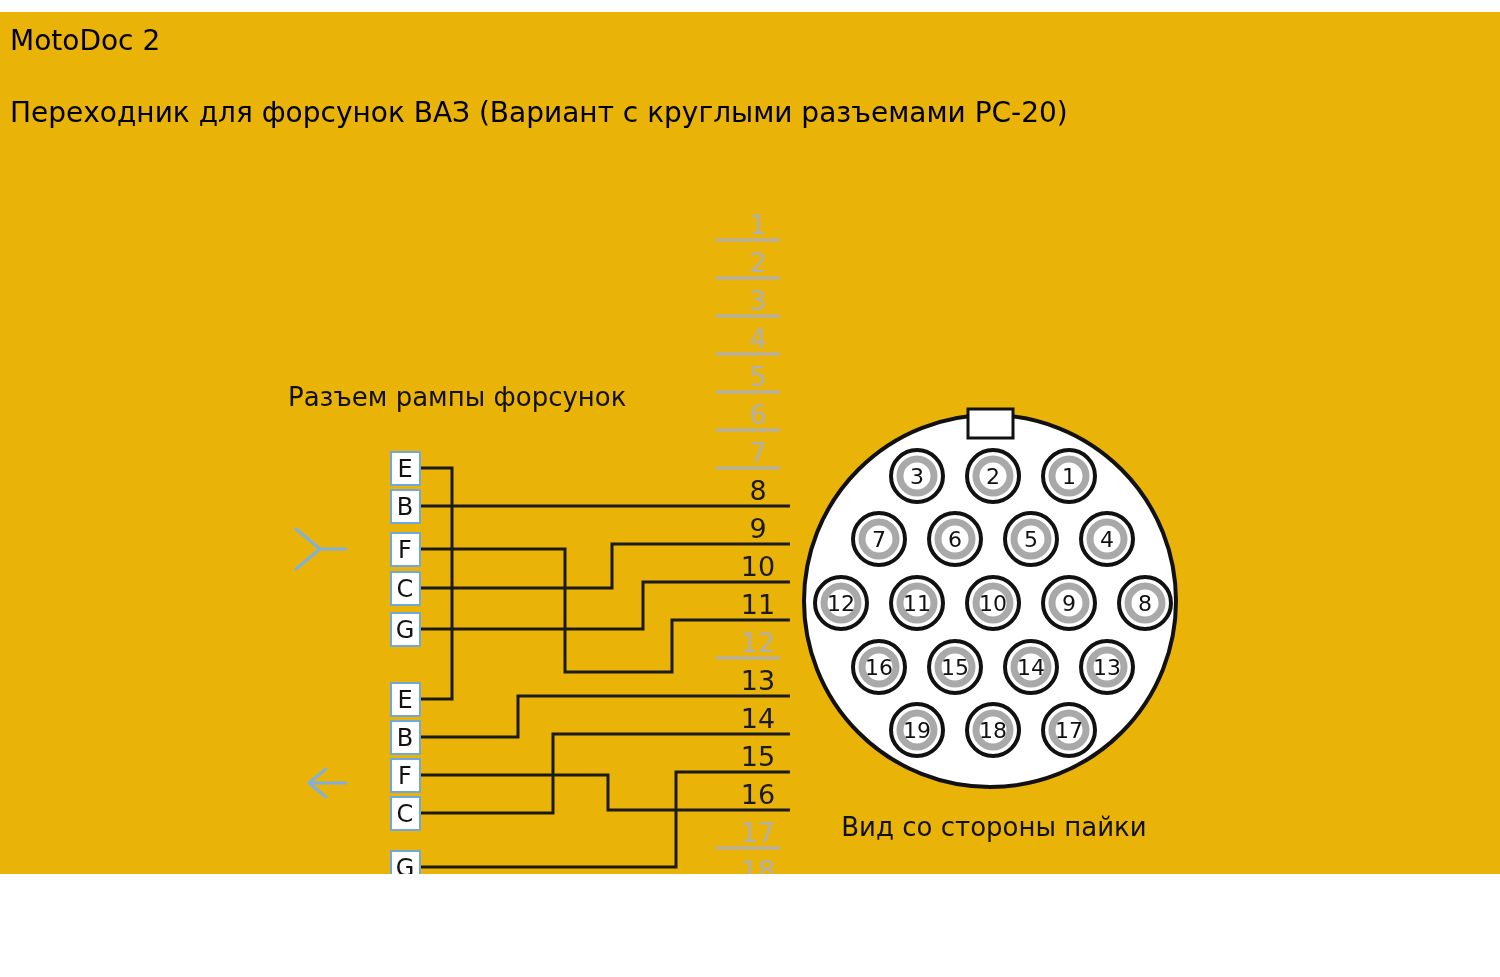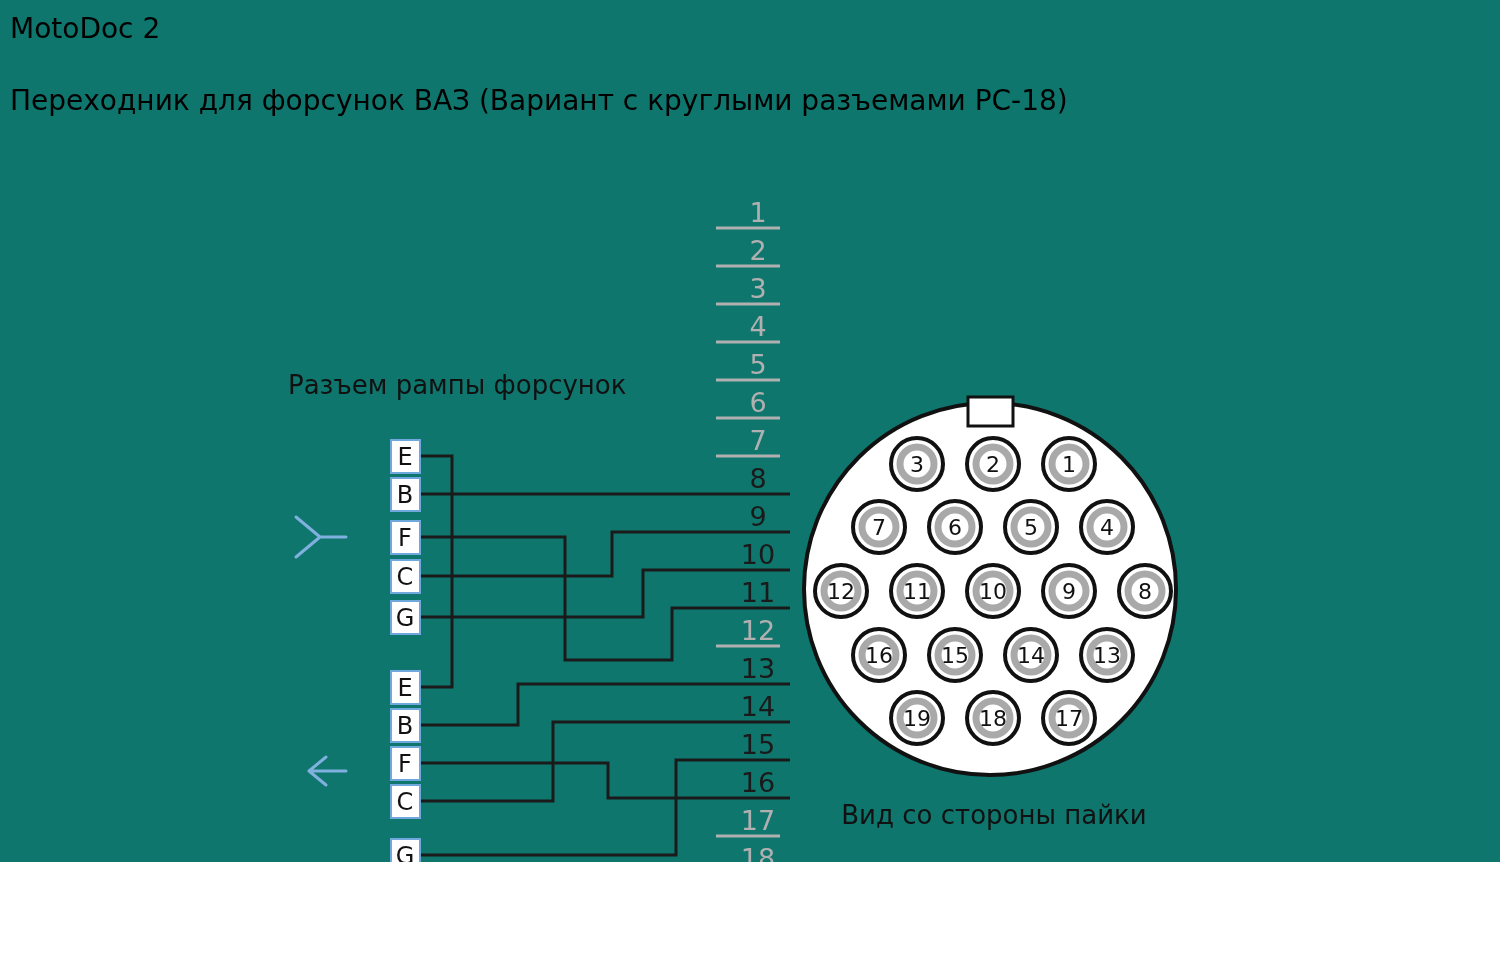--- a/index.html
+++ b/index.html
@@ -1,18 +1,18 @@
 <!DOCTYPE html>
 <html><head>
 <meta charset="utf-8">
 <style>
   html,body{margin:0;padding:0;background:#ffffff;}
   .canvas{
-    position:relative;width:1500px;height:862px;background:#0f766e;
-    font-family:"DejaVu Sans","Liberation Sans",sans-serif;color:#111;overflow:hidden;
+    position:relative;width:1500px;height:862px;background:#eab308;
+    font-family:"DejaVu Sans","Liberation Sans",sans-serif;color:#111;overflow:hidden;margin-top:12px;
   }
   .app-title{position:absolute;left:10px;top:12px;font-size:28px;color:#000;}
   .diagram-title{position:absolute;left:10px;top:84px;font-size:28px;color:#000;}
   svg.diagram{position:absolute;left:0;top:0;}
   .wire{fill:none;stroke:#1a1a1a;stroke-width:3;}
   .grayline{stroke:#b0b0b0;stroke-width:3;}
   .busnum{font-size:27px;text-anchor:middle;fill:#1a1a1a;}
   .busnum.unused{fill:#b0b0b0;}
   .pinbox{fill:#ffffff;stroke:#6fa8dc;stroke-width:2;}
   .pinletter{font-size:24px;text-anchor:middle;fill:#111;}
@@ -23,21 +23,21 @@
   .pin-gray{fill:none;stroke:#a9a9a9;stroke-width:7;}
   .pinnum{font-size:22px;text-anchor:middle;fill:#111;}
   .svglabel{font-size:26px;fill:#111;}
 </style>
 </head>
 <body>
 
 <div class="canvas">
 
   <div class="app-title">MotoDoc 2</div>
-  <div class="diagram-title">Переходник для форсунок ВАЗ  (Вариант с круглыми разъемами РС-18)</div>
+  <div class="diagram-title">Переходник для форсунок ВАЗ  (Вариант с круглыми разъемами РС-20)</div>
 
   <svg class="diagram" width="1500" height="977" viewBox="0 0 1500 977">
 
     <text x="288" y="394" class="svglabel">Разъем рампы форсунок</text>
     <text x="994" y="824" class="svglabel" text-anchor="middle">Вид со стороны пайки</text>
 
     <line class="grayline" x1="716" y1="228" x2="780" y2="228"></line>
     <line class="grayline" x1="716" y1="266" x2="780" y2="266"></line>
     <line class="grayline" x1="716" y1="304" x2="780" y2="304"></line>
     <line class="grayline" x1="716" y1="342" x2="780" y2="342"></line>

